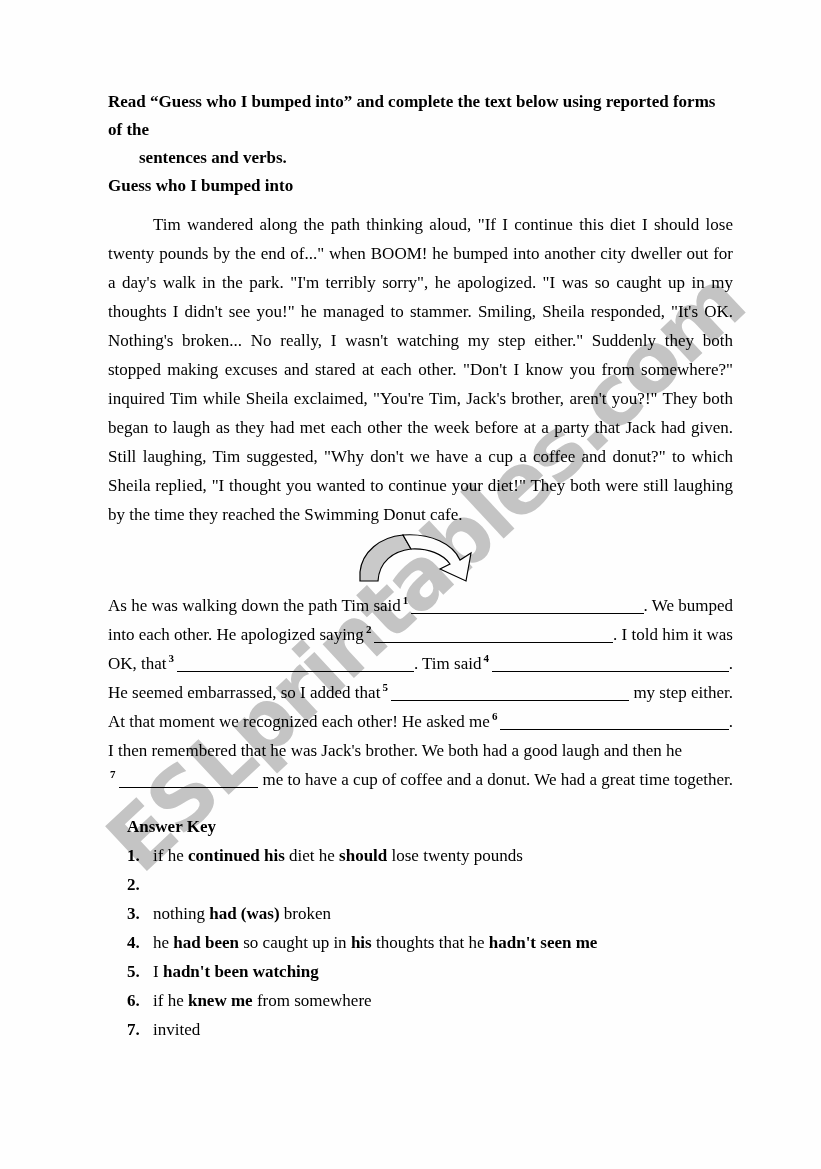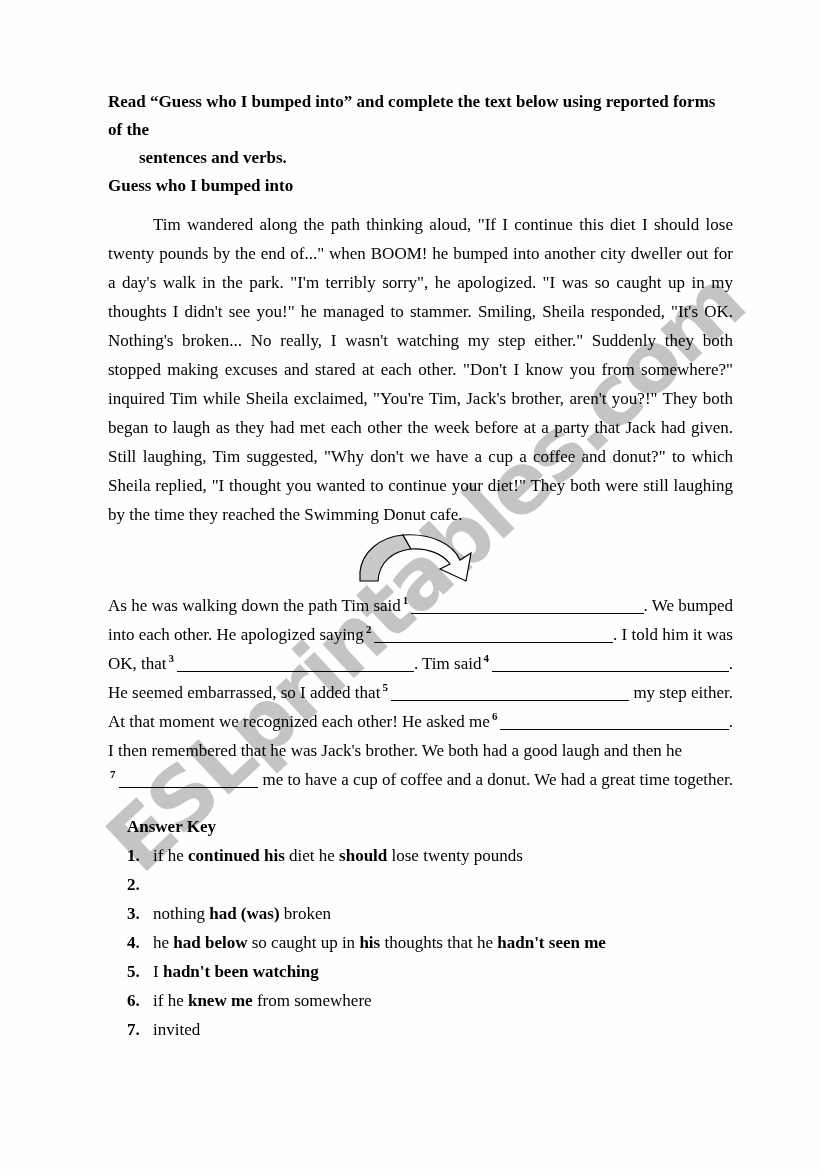--- a/index.html
+++ b/index.html
@@ -140,21 +140,21 @@
           </div>
           <div class="ak-row">
             <span class="ak-num">2.</span>
           </div>
           <div class="ak-row">
             <span class="ak-num">3.</span>
             <span class="ak-text"><span>nothing </span><b>had (was)</b><span> broken</span></span>
           </div>
           <div class="ak-row">
             <span class="ak-num">4.</span>
-            <span class="ak-text"><span>he </span><b>had below</b><span> so caught up in </span><b>his</b><span> thoughts that he </span><b>hadn't seen me</b></span>
+            <span class="ak-text"><span>he </span><b>had been</b><span> so caught up in </span><b>his</b><span> thoughts that he </span><b>hadn't seen me</b></span>
           </div>
           <div class="ak-row">
             <span class="ak-num">5.</span>
             <span class="ak-text"><span>I </span><b>hadn't been watching</b></span>
           </div>
           <div class="ak-row">
             <span class="ak-num">6.</span>
             <span class="ak-text"><span>if he </span><b>knew me</b><span> from somewhere</span></span>
           </div>
           <div class="ak-row">

